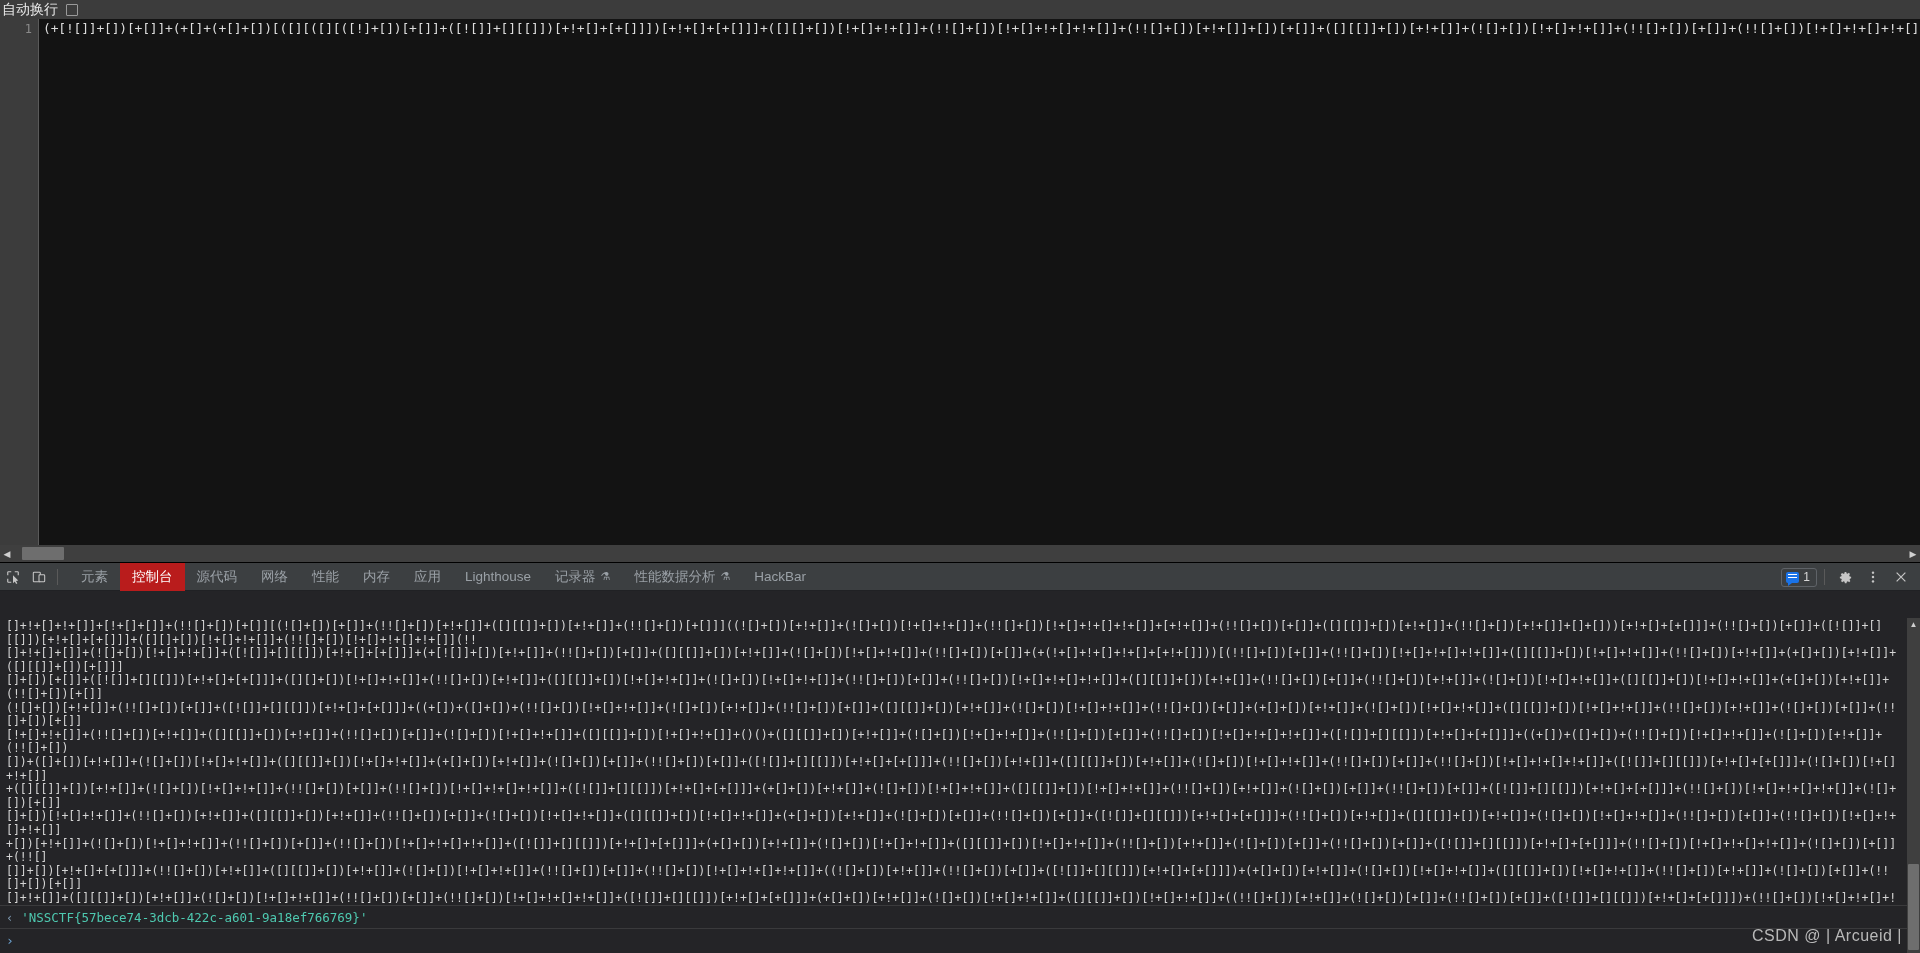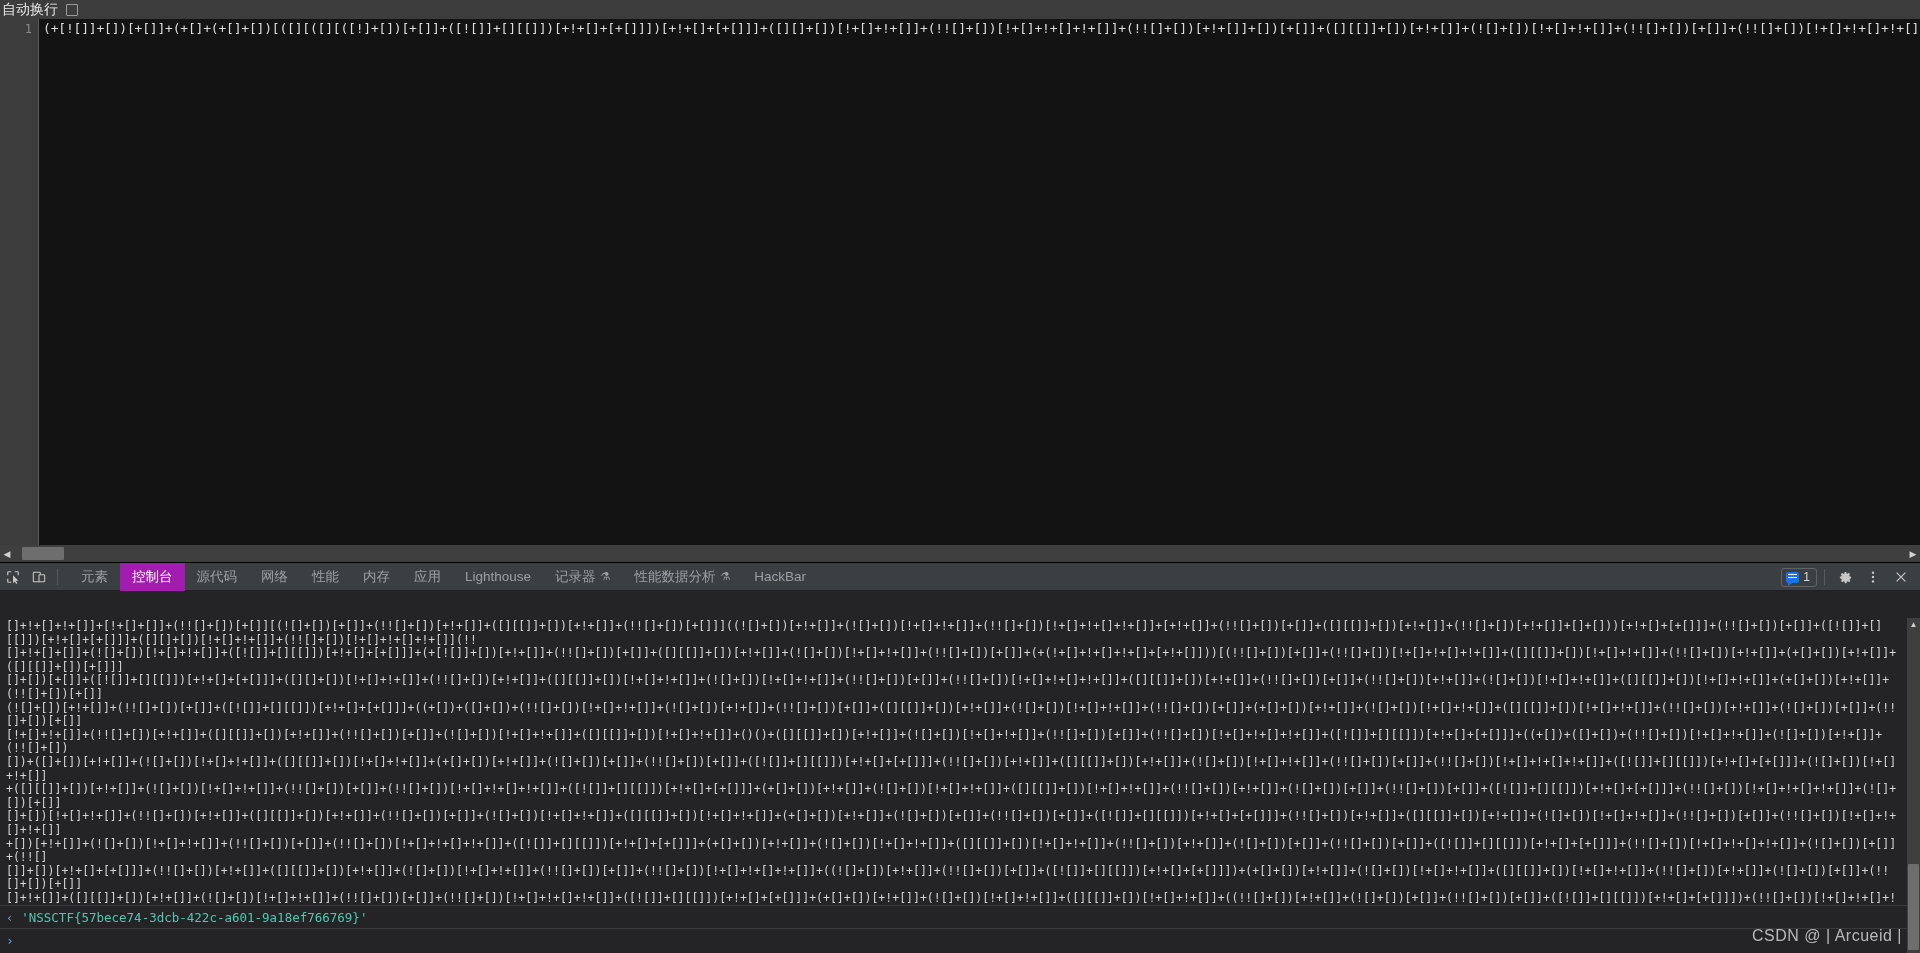--- a/index.html
+++ b/index.html
@@ -114,21 +114,21 @@
   .tab {
     height: 28px;
     padding: 0 12px;
     display: flex; align-items: center; gap: 5px;
     color: #9aa0a6;
     font-size: 13.5px;
     cursor: pointer;
     white-space: nowrap;
   }
   .tab.active {
-    background: #a21caf;
+    background: #b91c1c;
     color: #ffffff;
   }
   .tab .flask { font-size: 11px; color: #9aa0a6; }
   #tabbar-right {
     position: absolute; right: 0; top: 0;
     height: 28px;
     display: flex; align-items: center; gap: 2px;
     padding-right: 6px;
   }
   .issue-badge {

